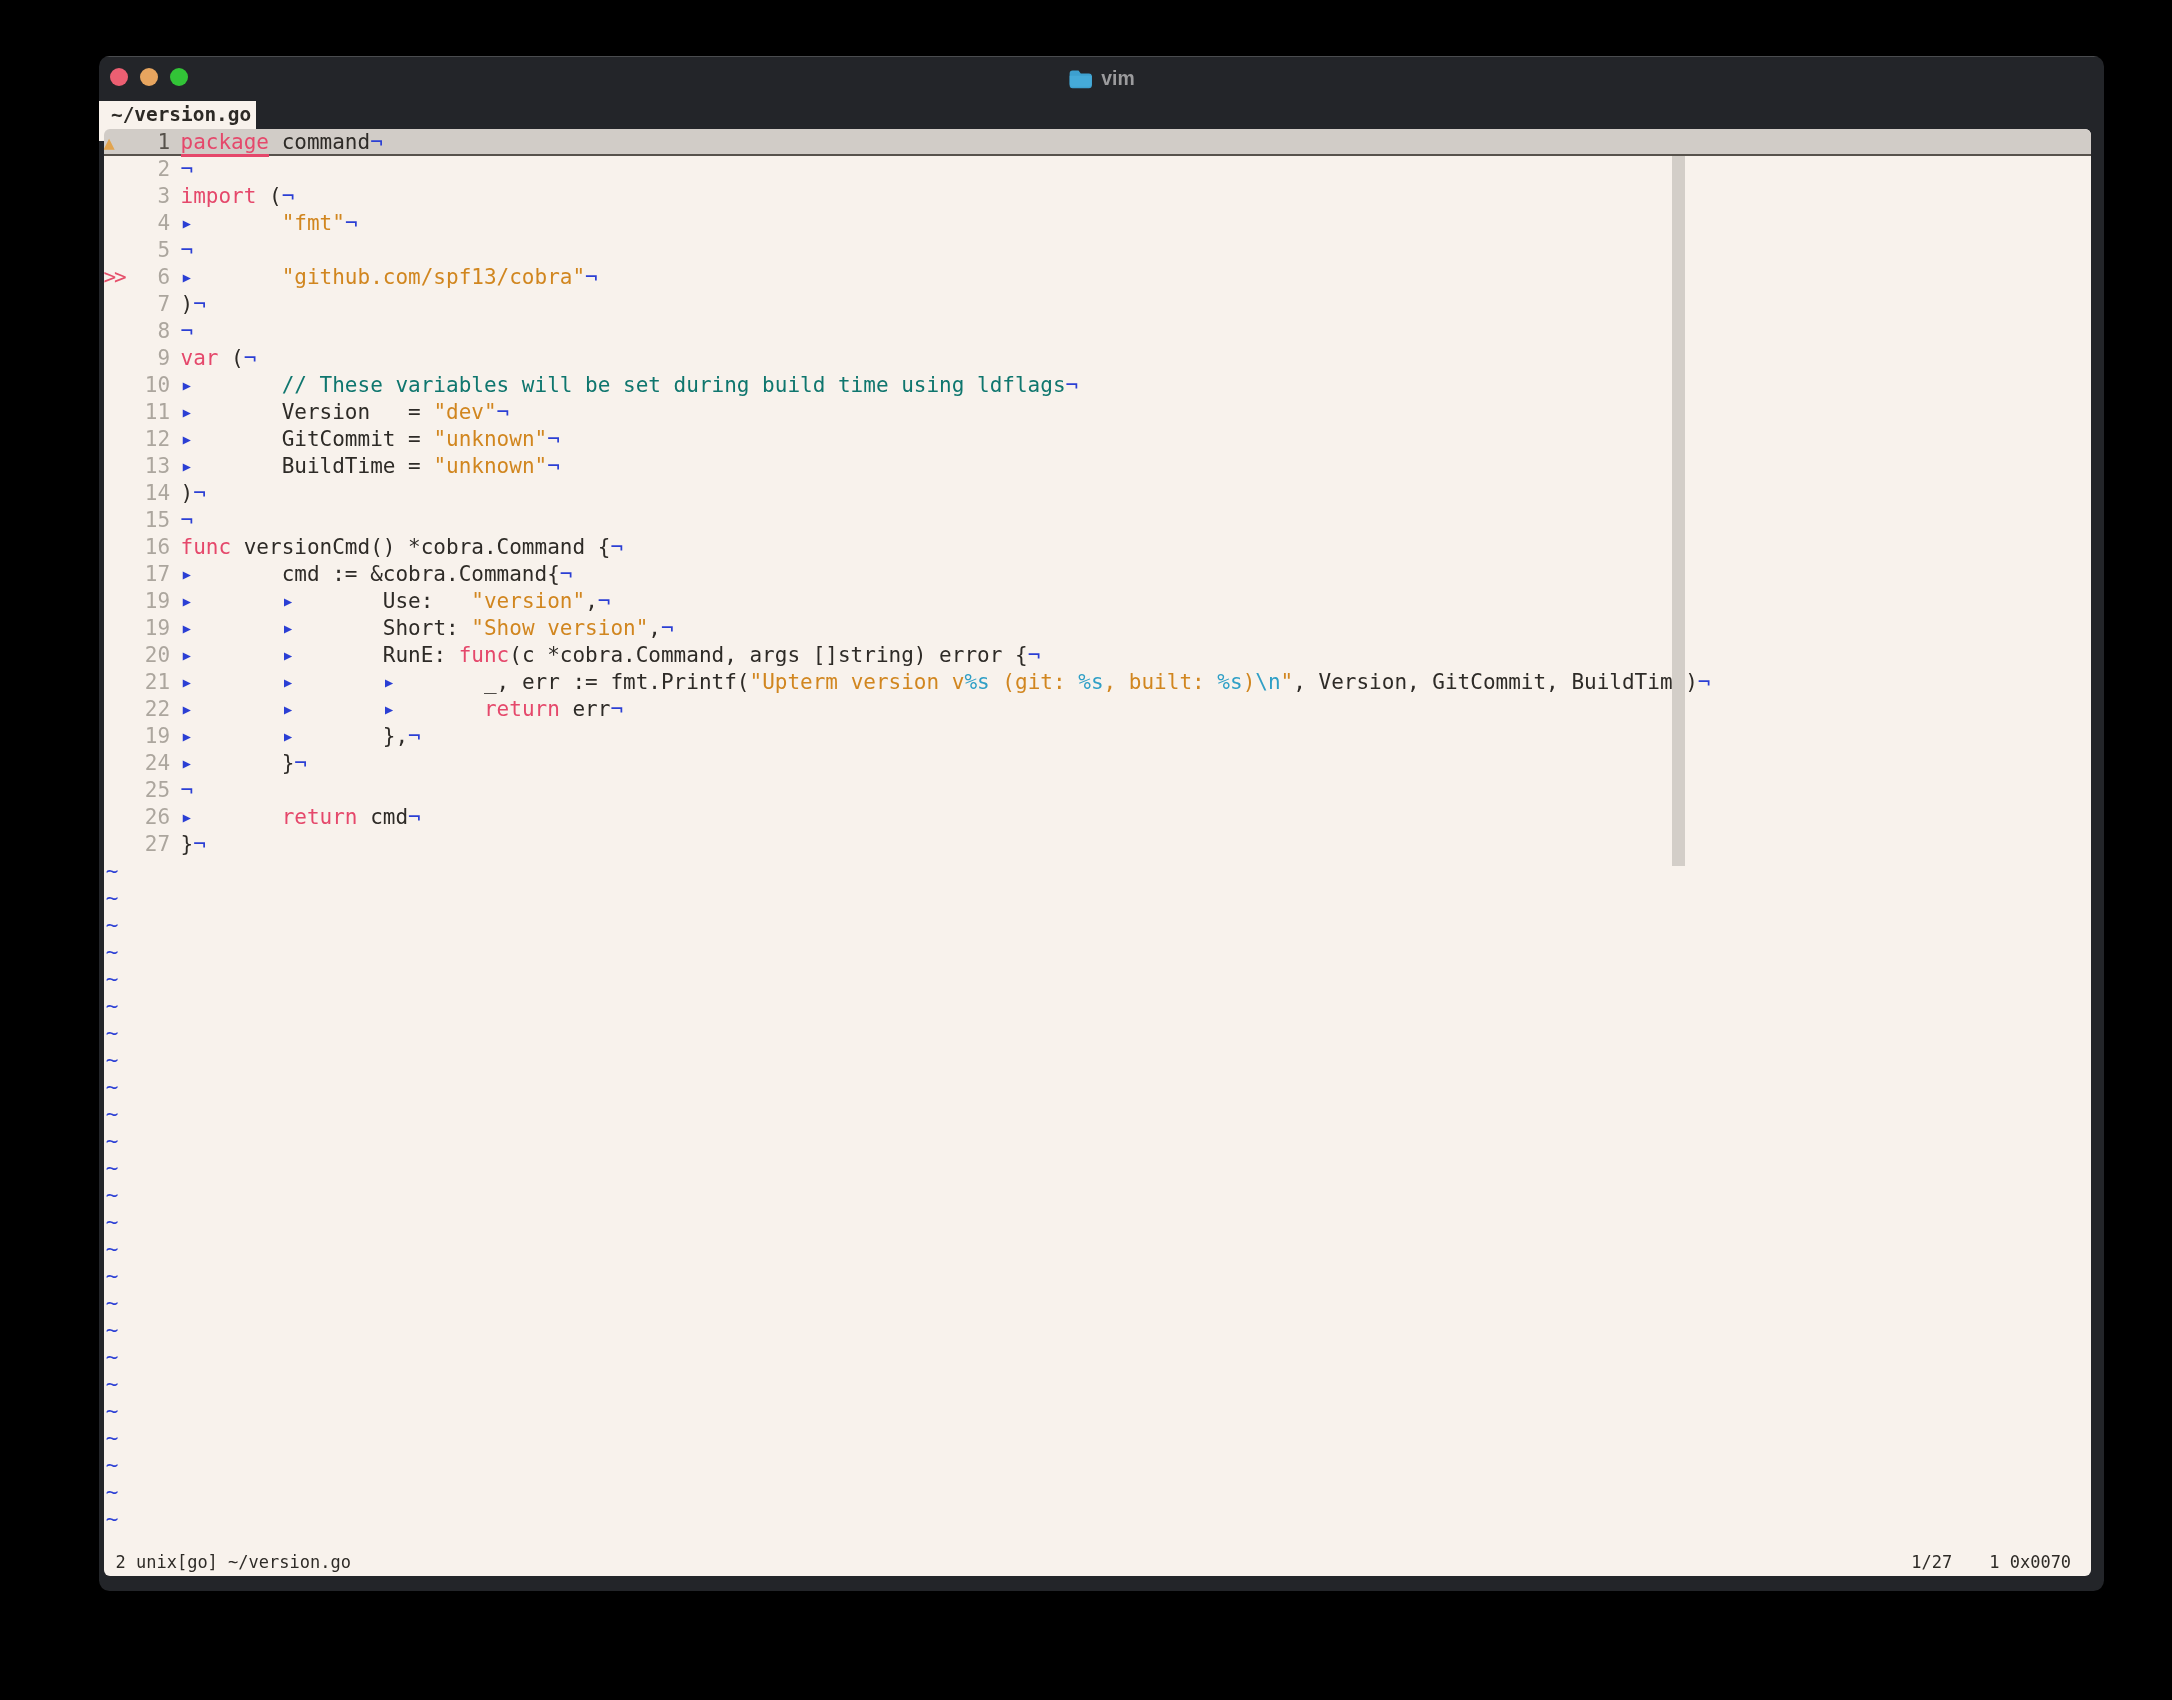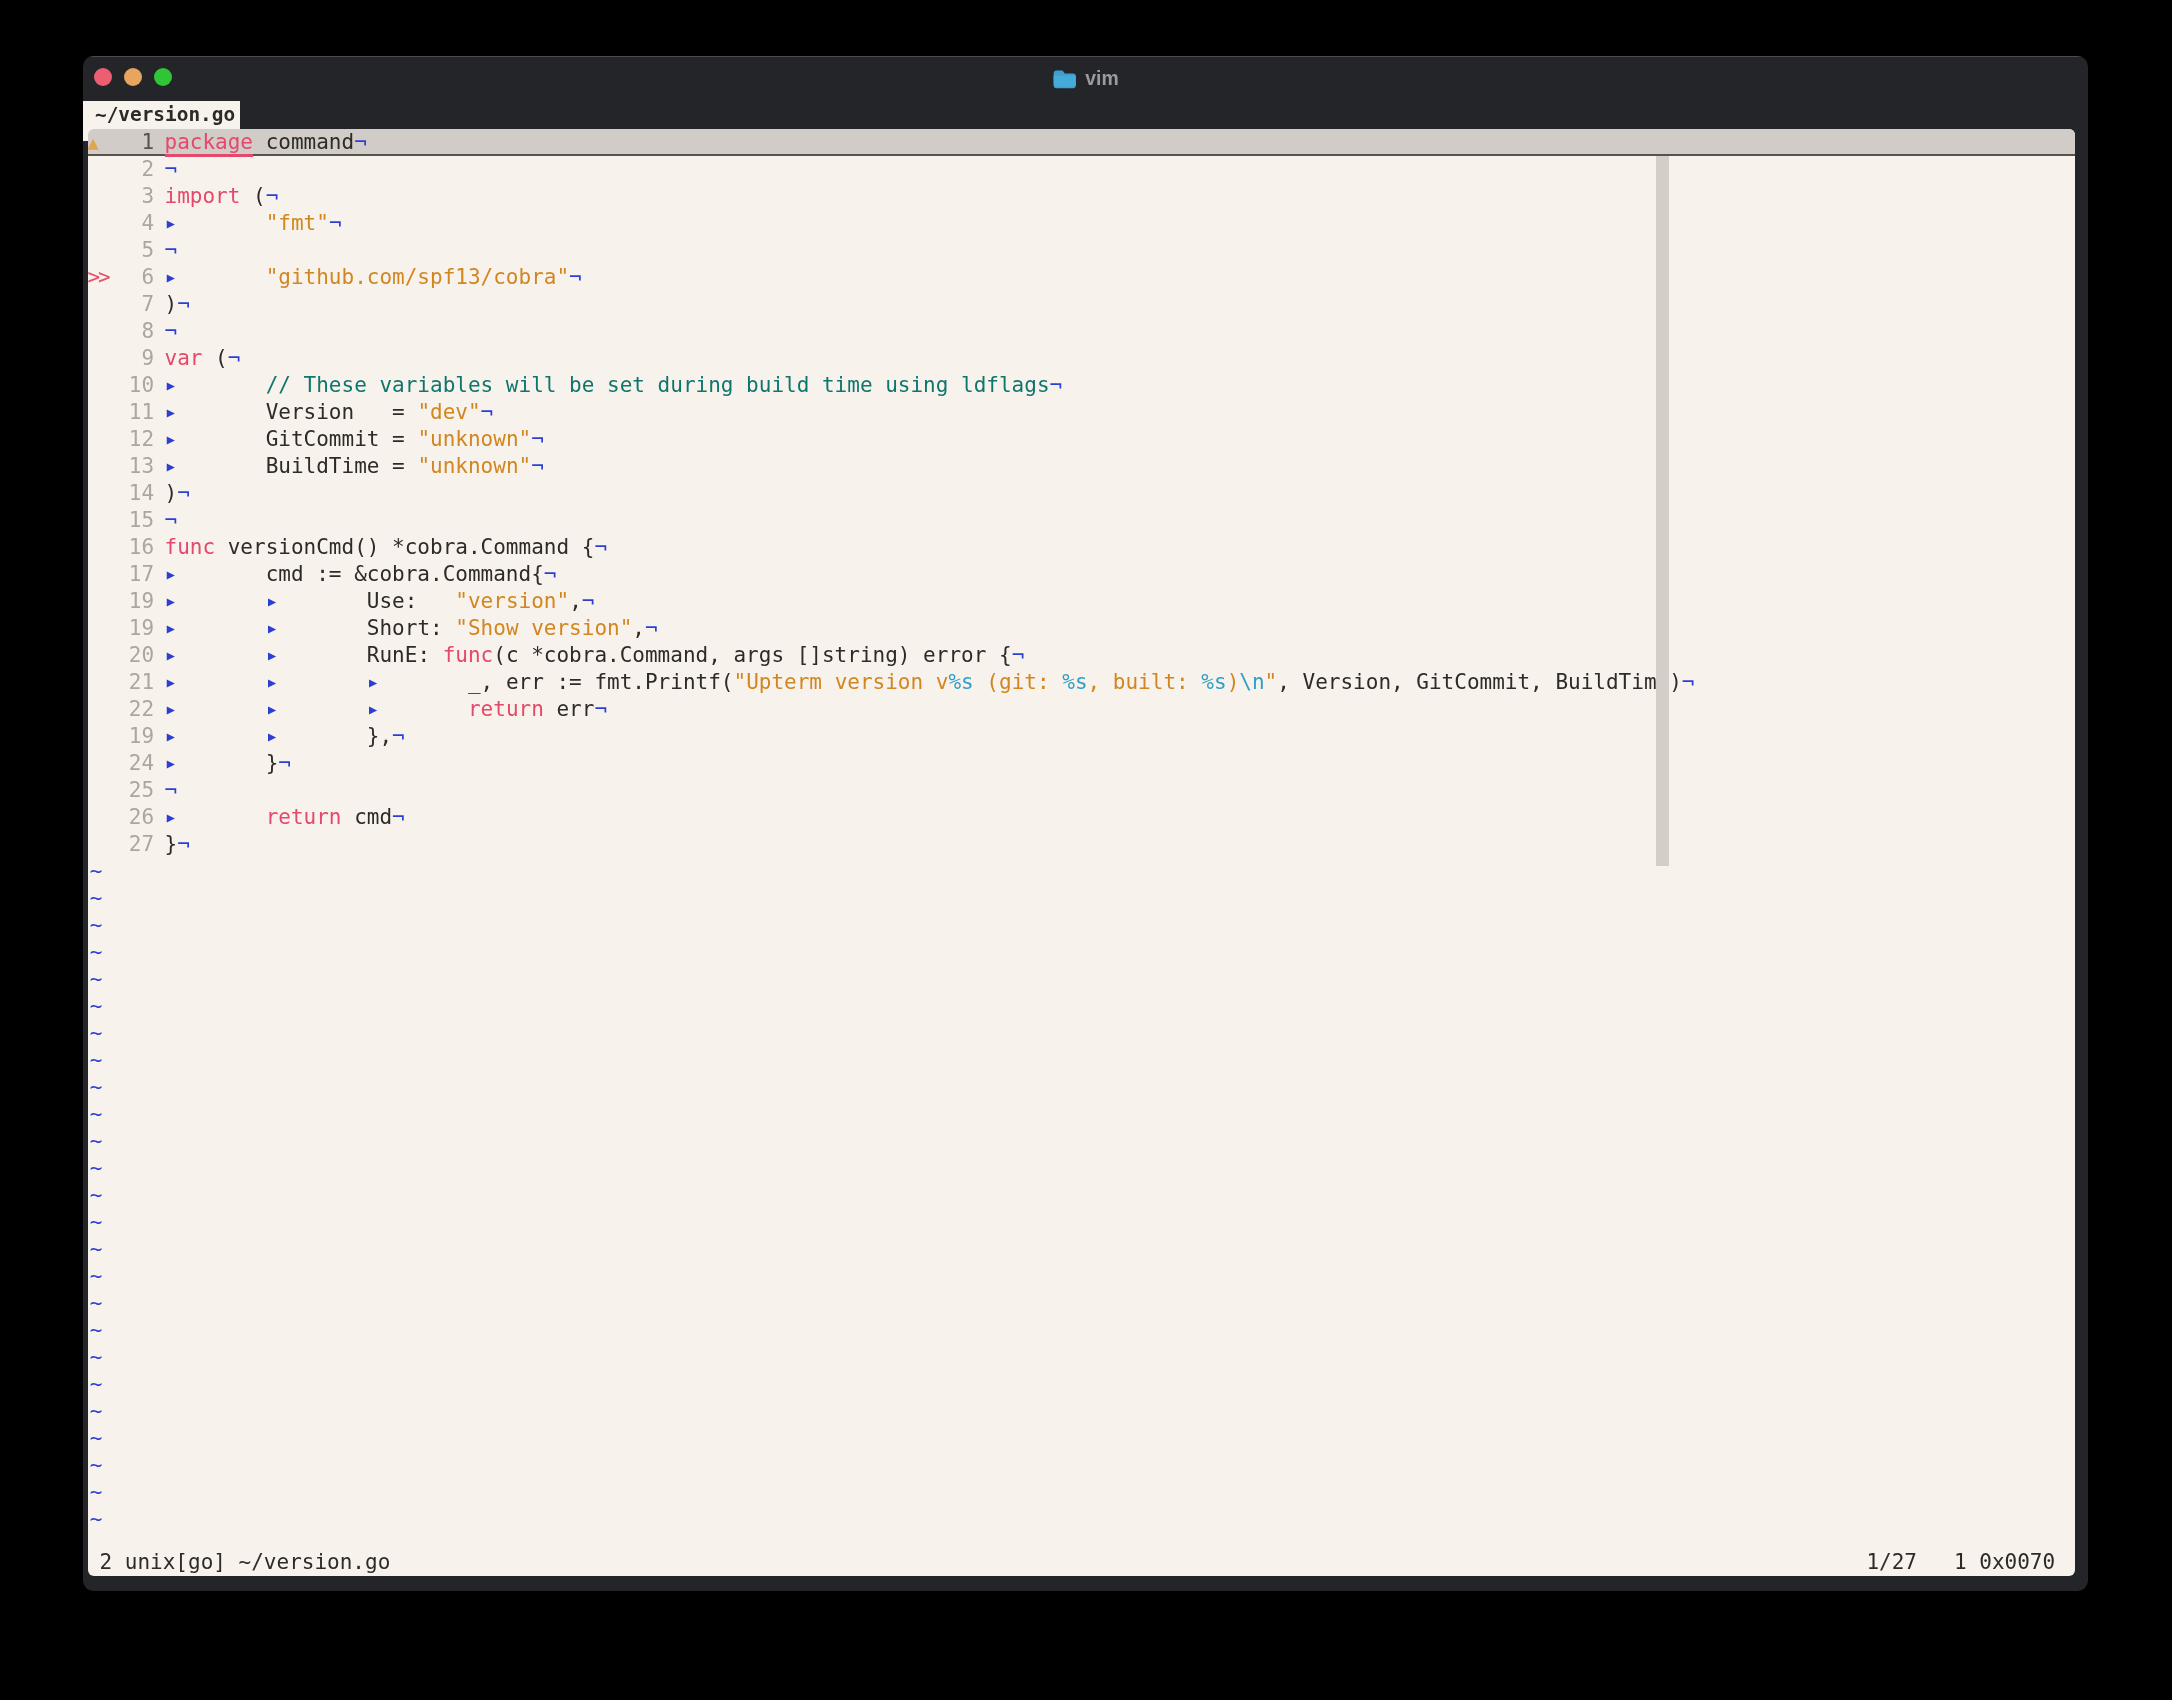--- a/index.html
+++ b/index.html
@@ -1,20 +1,20 @@
 <!DOCTYPE html>
 <html style="font-size:12px"><head>
 <meta charset="utf-8">
 <style>
   html,body{margin:0;padding:0;}
   body{width:2172px;height:1700px;background:#000;position:relative;
        font-family:"DejaVu Sans Mono",monospace;}
 
   
-  .window{position:absolute;left:83px;top:56px;width:2005px;height:1535px;
+  .window{position:absolute;left:99px;top:56px;width:2005px;height:1535px;
           background:#232529;border-radius:10.4px;overflow:hidden;
           box-shadow:0 13.4px 52px rgba(0,0,0,.65);}
   .window::before{content:"";position:absolute;left:0;top:0;right:0;height:0.7px;
           background:rgba(255,255,255,.18);z-index:9;}
 
   
   .titlebar{position:absolute;left:0;top:0;width:100%;height:45px;}
   .lights{position:absolute;left:11.2px;top:12px;display:flex;gap:12px;}
   .light{width:18px;height:18px;border-radius:50%;}
   .light.close{background:#ec5f72;}
@@ -51,21 +51,21 @@
   .code span.com{color:#0f766e;}
   .code span.txt{color:#2e2b27;}
   .code span.tab{color:#2b3fd4;}
   .code span.eol{color:#2b3fd4;}
   .tilde{color:#2b3fd4;padding-left:2.2px;}
   .colorcolumn{position:absolute;top:27px;left:calc(77px + 118ch);
           width:1ch;height:710px;background:#d3cec8;}
 
   
   .statusbar{position:absolute;left:0;bottom:0;width:100%;height:27px;
-          line-height:27px;font-size:21px;color:#2e2b27;}
+          line-height:27px;font-size:17px;color:#2e2b27;}
   .status-left{position:absolute;left:12px;white-space:pre;}
   .status-right{position:absolute;right:19.4px;white-space:pre;display:flex;}
   .status-right .gap{display:inline-block;width:37px;}
 </style>
 </head>
 <body>
 
 <div class="window">
 
   <div class="titlebar">

